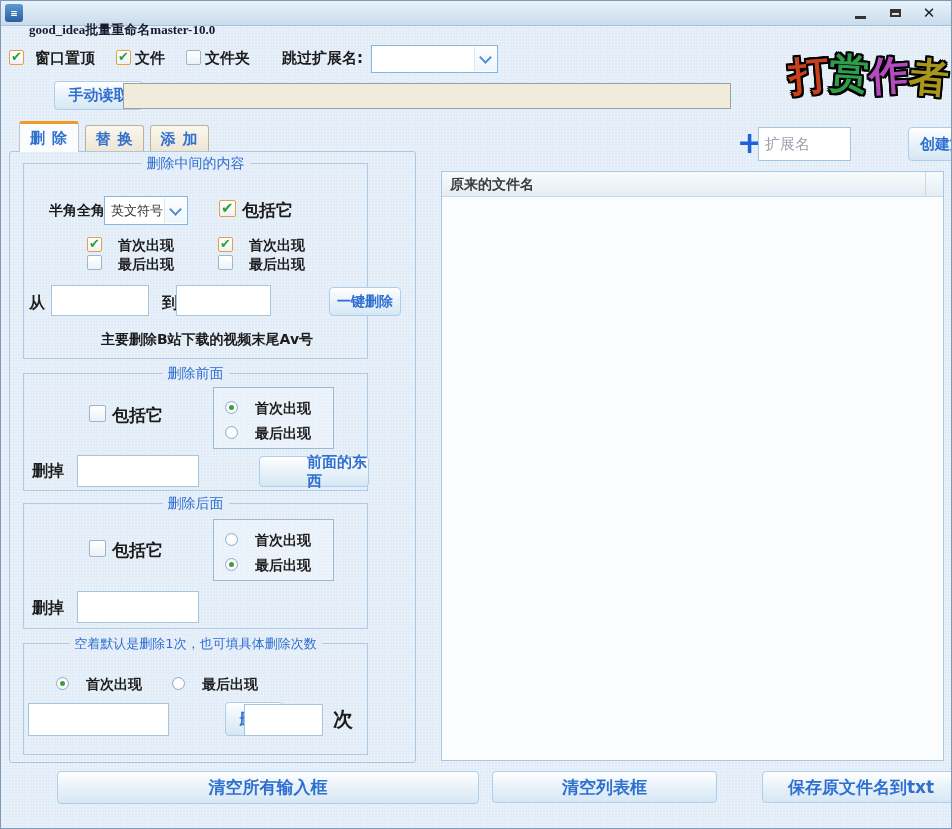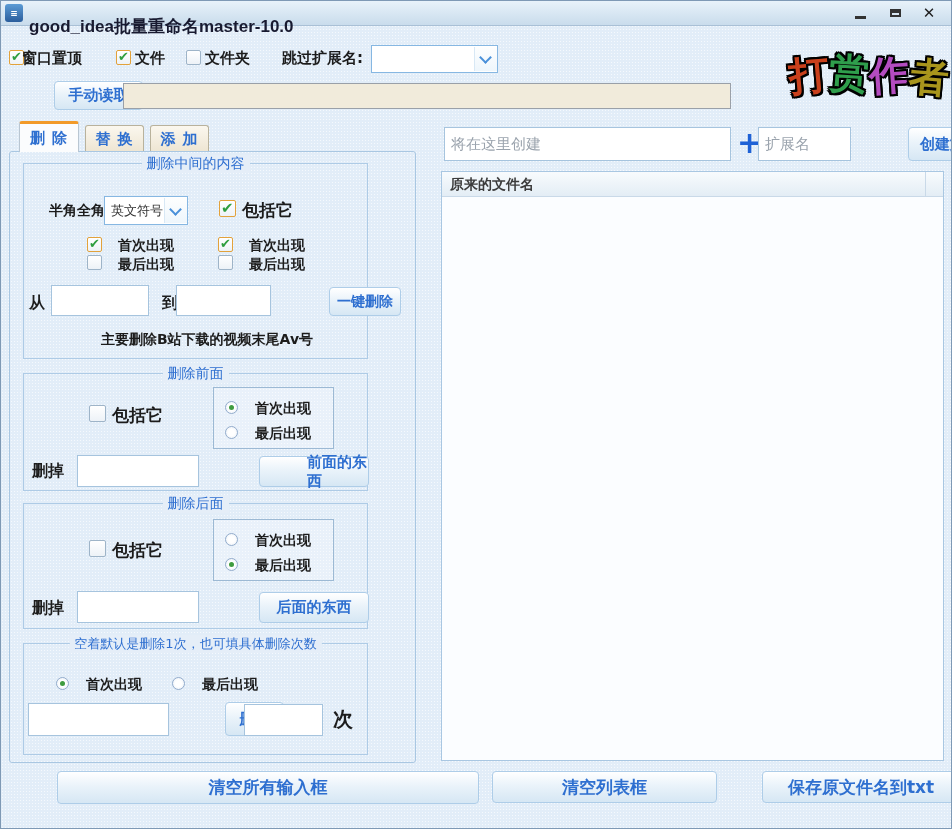--- a/index.html
+++ b/index.html
@@ -6,22 +6,22 @@
   .window{position:relative;width:952px;height:829px;box-sizing:border-box;border:1px solid #7e99b5;
     background-color:#e2edf8;
     background-image:radial-gradient(rgba(255,255,255,.65) .8px, rgba(226,237,248,0) 1px);
     background-size:3px 3px;overflow:hidden;}
   
   .titlebar{position:absolute;left:0;top:0;width:100%;height:24px;
     background:linear-gradient(#e8f2fa,#c9dcec);border-bottom:1px solid #a9c0d6;}
   .appicon{position:absolute;left:4px;top:3px;width:18px;height:18px;border-radius:3px;
     background:linear-gradient(#5b9bd5,#2a5d9c);color:#fff;font-size:9px;font-weight:bold;
     display:flex;align-items:center;justify-content:center;}
-  .apptitle{position:absolute;left:28px;top:14px;font-family:Liberation Sans, sans-serif;
-    font-size:17px;font-weight:bold;color:#181a30;white-space:nowrap;}
+  .apptitle{position:absolute;left:28px;top:20px;font-family:Liberation Serif, serif;
+    font-size:13px;font-weight:bold;color:#181a30;white-space:nowrap;}
   .wbtn{position:absolute;top:2px;width:22px;height:20px;display:flex;align-items:center;justify-content:center;
     color:#222;font-weight:bold;cursor:default;}
   .min-glyph{width:11px;height:3px;background:#333;margin-top:8px;}
   .max-glyph{width:11px;height:8px;border:2px solid #333;border-top:4px solid #333;box-sizing:border-box;}
   .close-glyph{font-size:15px;line-height:15px;color:#1c1c1c;}
   
   .lbl{position:absolute;color:#1c1c1c;font-weight:600;white-space:nowrap;}
   
   .cb{position:absolute;width:15px;height:15px;box-sizing:border-box;border:1px solid #9eb4c8;border-radius:2px;
     background:linear-gradient(#ffffff,#edf2f7);}
@@ -95,21 +95,21 @@
       </div>
     <div class="wbtn" style="left:883px;">
         <span class="max-glyph"></span>
       </div>
     <div class="wbtn" style="left:917px;">
         <span class="close-glyph">✕</span>
       </div>
   </div>
 
   <span class="cb checked" style="left:8px;top:49px;"></span>
-  <span class="lbl" style="left:21px;top:48px;font-size:15px;">窗口置顶</span>
+  <span class="lbl" style="left:34px;top:48px;font-size:15px;">窗口置顶</span>
 
   <span class="cb checked" style="left:115px;top:49px;"></span>
   <span class="lbl" style="left:134px;top:48px;font-size:15px;">文件</span>
 
   <span class="cb" style="left:185px;top:49px;"></span>
   <span class="lbl" style="left:204px;top:48px;font-size:15px;font-family:Liberation Mono, monospace;">文件夹</span>
 
   <span class="lbl" style="left:281px;top:48px;font-size:15px;">跳过扩展名:</span>
   <div class="combo" style="left:370px;top:44px;width:127px;height:28px;">
     <span class="val"></span>
@@ -184,35 +184,33 @@
   </div>
   <span class="cb big" style="left:88px;top:539px;"></span>
   <span class="lbl" style="left:111px;top:538px;font-size:17px;">包括它</span>
   <div class="radioframe" style="left:212px;top:518px;width:121px;height:62px;"></div>
   <span class="radio" style="left:224px;top:532px;"></span>
   <span class="lbl small" style="left:242px;top:531px;">首次出现</span>
   <span class="radio on" style="left:224px;top:557px;"></span>
   <span class="lbl small" style="left:242px;top:556px;">最后出现</span>
   <span class="lbl" style="left:31px;top:597px;font-size:16px;">删掉</span>
   <input class="inp" style="left: 76px; top: 590px; width: 122px; height: 32px;" value="">
-  <div class="btn" style="left:210px;top:591px;width:110px;height:31px;font-size:15px;">后面的东西</div>
 
   <div class="group" style="left:22px;top:642px;width:345px;height:112px;">
     <span class="legend" style="font-size:13px;">空着默认是删除1次，也可填具体删除次数</span>
   </div>
   <span class="radio on" style="left:55px;top:676px;"></span>
   <span class="lbl small" style="left:73px;top:675px;">首次出现</span>
   <span class="radio" style="left:171px;top:676px;"></span>
   <span class="lbl small" style="left:189px;top:675px;">最后出现</span>
   <input class="inp" style="left: 27px; top: 702px; width: 141px; height: 33px;" value="">
   <div class="btn" style="left:176px;top:701px;width:59px;height:34px;font-size:15px;">删掉</div>
   <input class="inp" style="left: 243px; top: 703px; width: 79px; height: 32px;" value="">
   <span class="lbl" style="left:332px;top:705px;font-size:20px;">次</span>
 
-  <input class="inp" style="left: 443px; top: 126px; width: 287px; height: 34px; font-size: 15px;" placeholder="将在这里创建">
   <span class="plus" style="left:736px;top:127px;">+</span>
   <input class="inp" style="left: 757px; top: 126px; width: 93px; height: 34px; font-size: 15px;" placeholder="扩展名">
   <div class="btn" style="left:859px;top:126px;width:84px;height:34px;font-size:15px;font-weight:bold;">创建文件</div>
 
   <div class="list">
     <div class="listheader">
       <span class="h1">原来的文件名</span>
       <span class="h2"></span>
     </div>
   </div>

